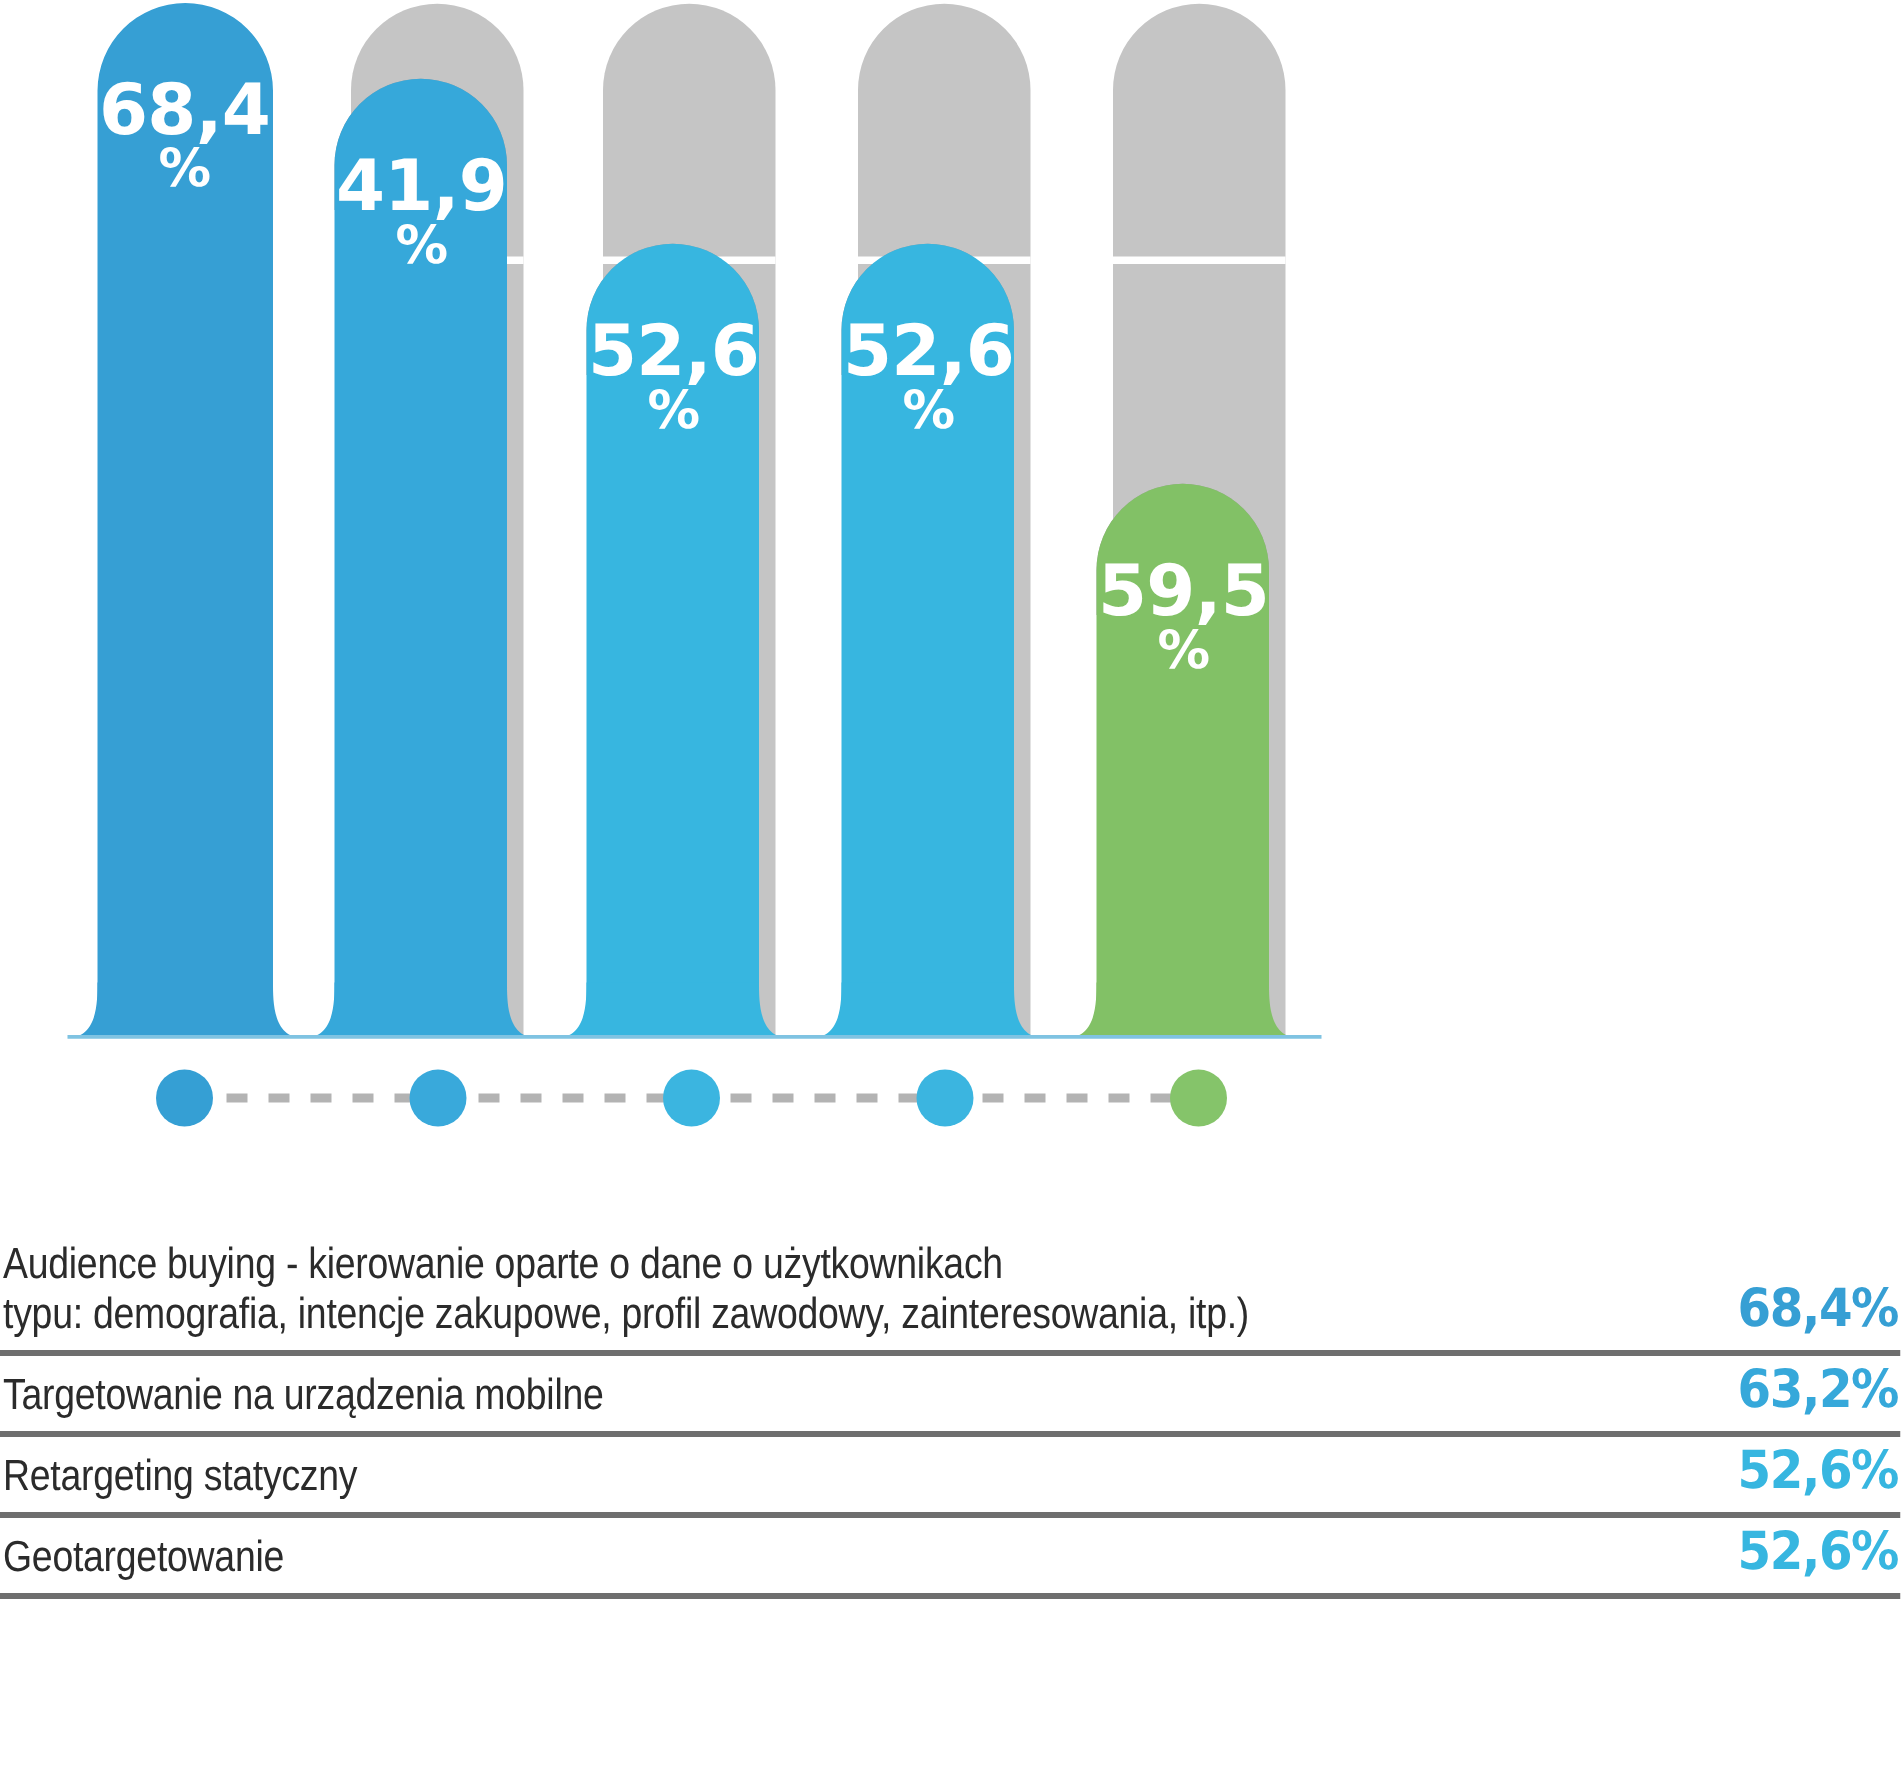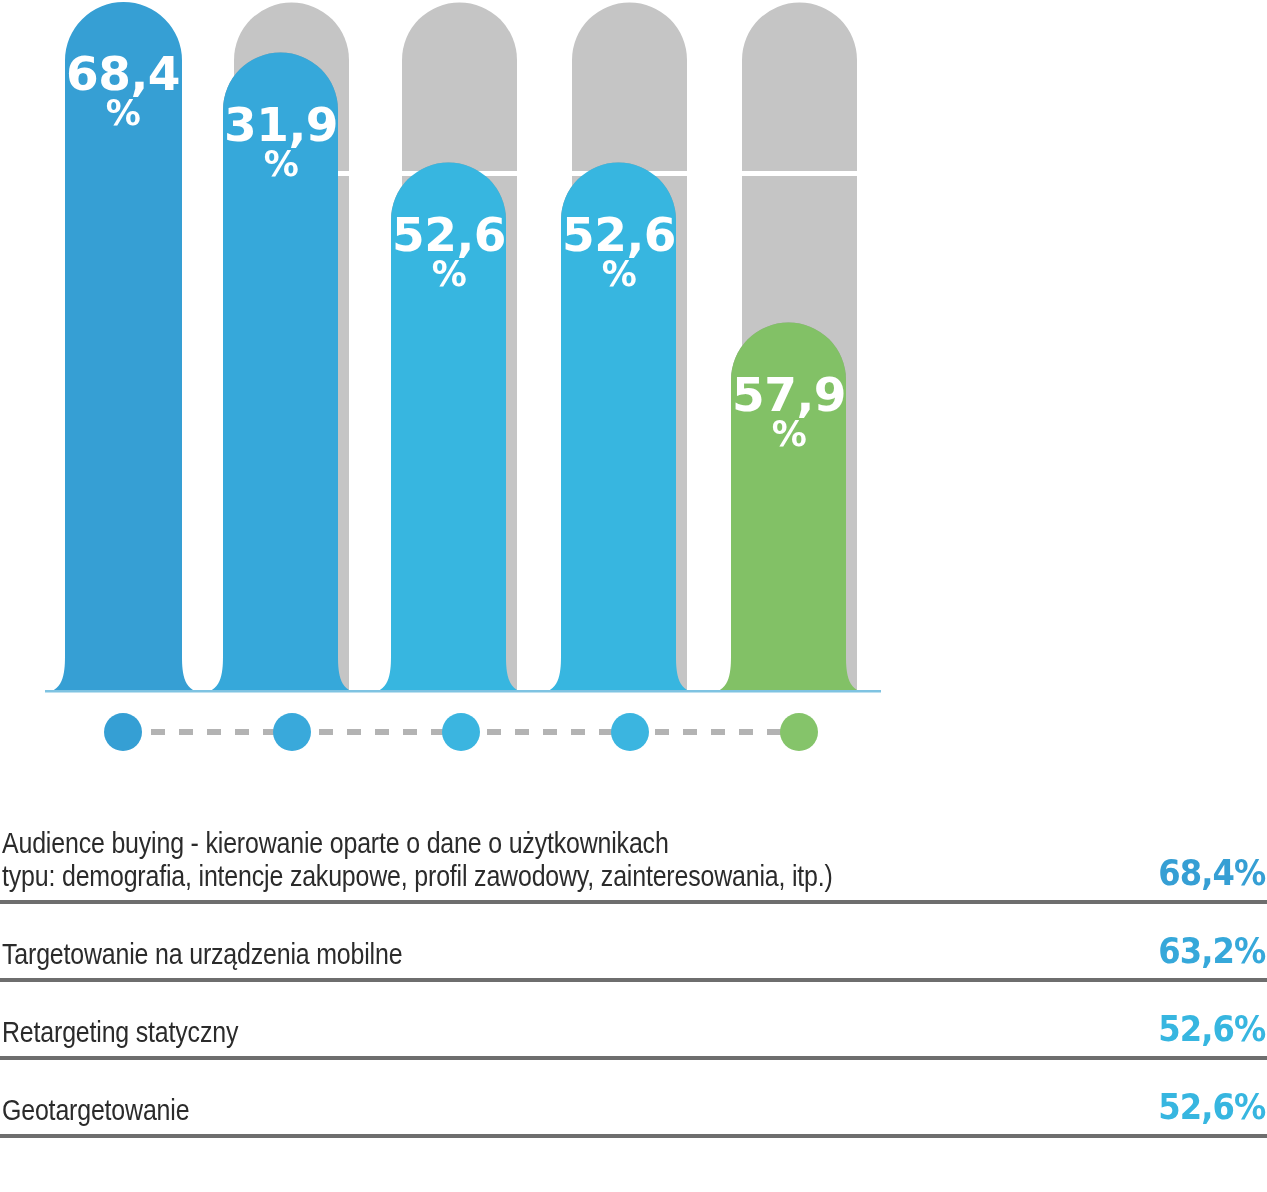--- a/index.html
+++ b/index.html
@@ -63,21 +63,21 @@
   .legend-row {
     position: relative;
     display: flex;
     align-items: flex-end;
     justify-content: space-between;
     box-sizing: border-box;
     border-bottom: 4px solid #6e6e6e;
     padding: 0 2px 2px 2px;
   }
   .legend-row.row-tall { height: 92px; }
-  .legend-row.row-std  { height: 78px; }
+  .legend-row.row-std  { height: 54px; }
 
   .legend-label {
     color: #2b2b2b;
     font-family: "Liberation Sans Narrow", "Liberation Sans", sans-serif;
     font-size: 29px;
     font-weight: 400;
     line-height: 1.12;
     letter-spacing: -0.2px;
     transform: scaleX(0.86);
     transform-origin: left bottom;
@@ -175,36 +175,36 @@
       <circle cx="772" cy="732" r="19" fill="#85c46a"></circle>
     </g>
   </svg>
 
   <div class="bar-value-label" style="left:16px; top:52px;">
     <span class="bar-value-num">68,4</span>
     <span class="bar-value-pct">%</span>
   </div>
 
   <div class="bar-value-label" style="left:174px; top:103px;">
-    <span class="bar-value-num">31,9</span>
+    <span class="bar-value-num">41,9</span>
     <span class="bar-value-pct">%</span>
   </div>
 
   <div class="bar-value-label" style="left:342px; top:213px;">
     <span class="bar-value-num">52,6</span>
     <span class="bar-value-pct">%</span>
   </div>
 
   <div class="bar-value-label" style="left:512px; top:213px;">
     <span class="bar-value-num">52,6</span>
     <span class="bar-value-pct">%</span>
   </div>
 
   <div class="bar-value-label" style="left:682px; top:373px;">
-    <span class="bar-value-num">57,9</span>
+    <span class="bar-value-num">59,5</span>
     <span class="bar-value-pct">%</span>
   </div>
 </div>
 
 <div id="legend-table">
 
   <div class="legend-row row-tall">
     <div class="legend-label">Audience buying - kierowanie oparte o dane o użytkownikach
 typu: demografia, intencje zakupowe, profil zawodowy, zainteresowania, itp.)</div>
     <div class="legend-value" style="color:#369fd4;">68,4%</div>

